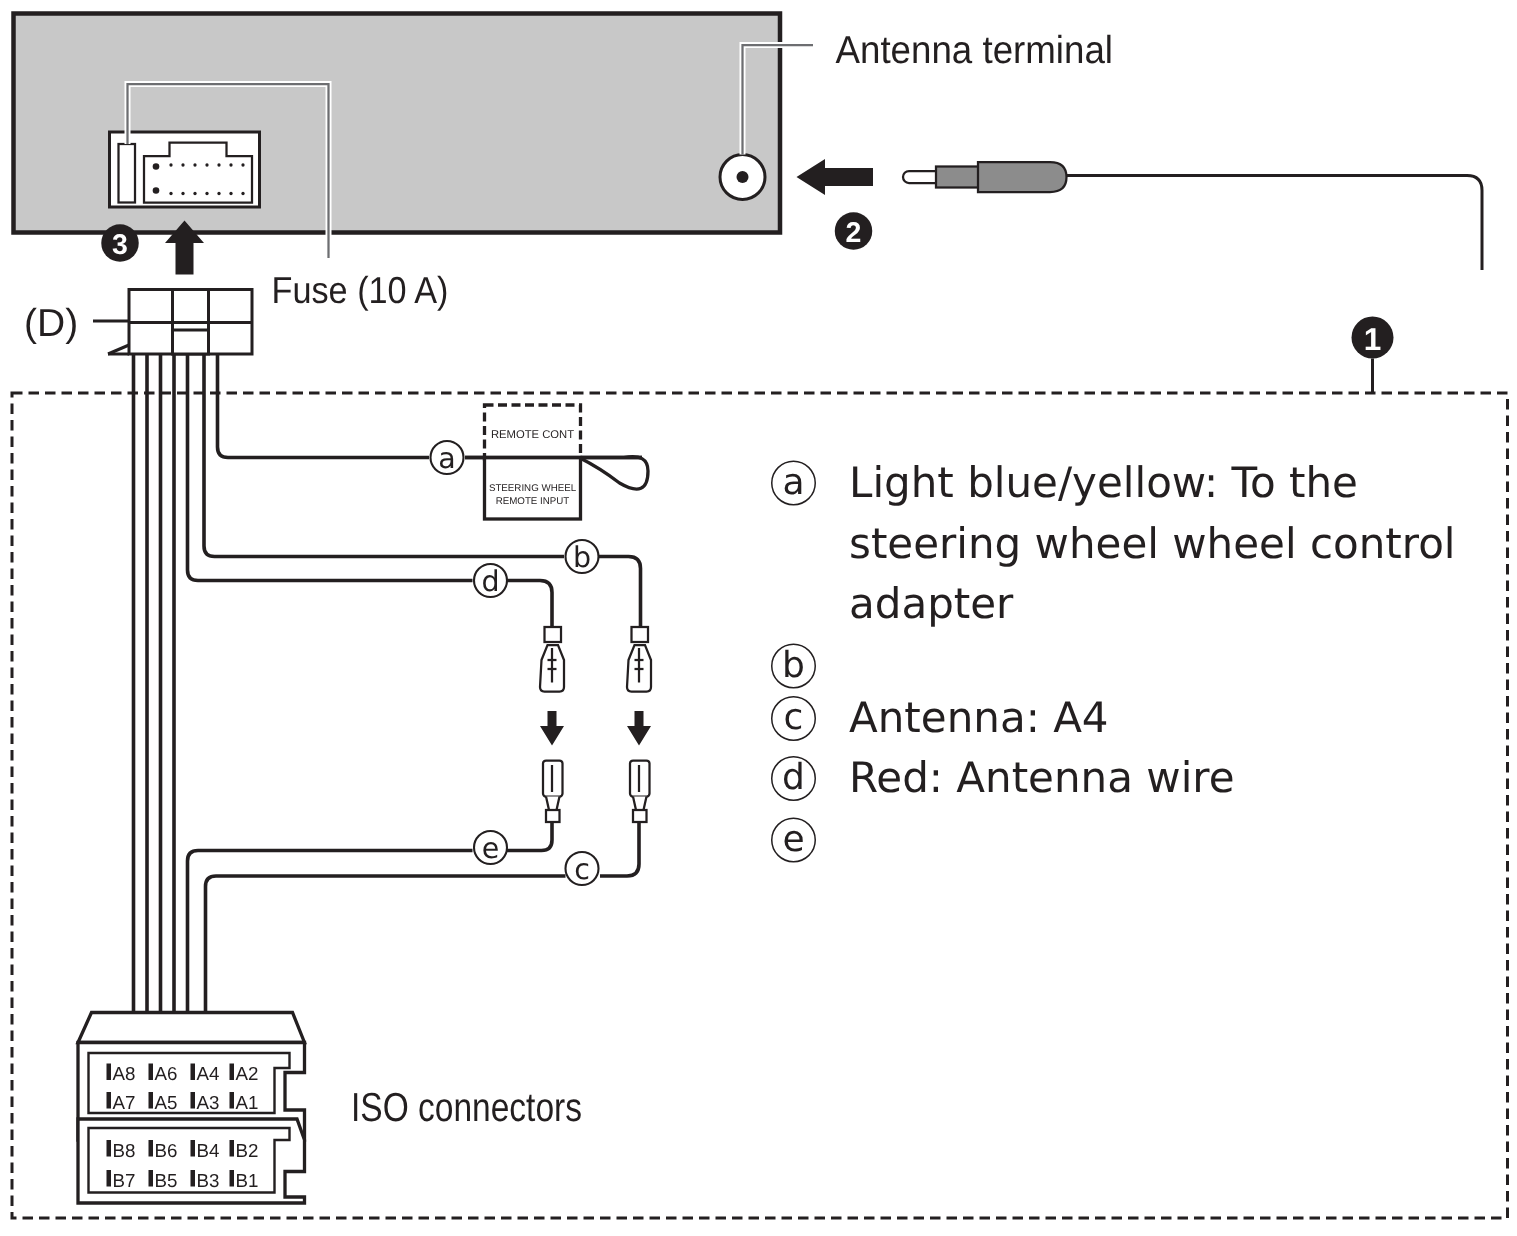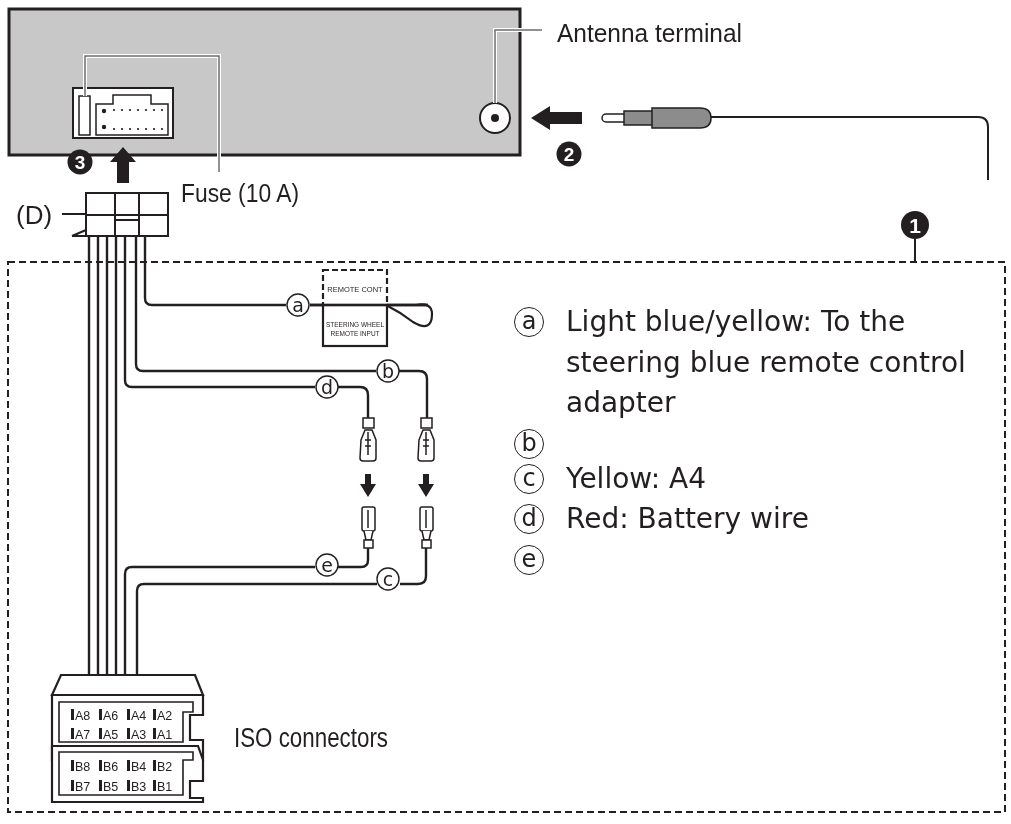--- a/index.html
+++ b/index.html
@@ -219,37 +219,37 @@
       <text x="157" y="791" font-size="12.5" fill="#231f20" font-family="Liberation Sans, sans-serif">B1</text>
     </g>
   <text class="narrow" x="234" y="747" font-size="27" textLength="154" lengthAdjust="spacingAndGlyphs">ISO connectors</text>
 </svg>
 
 <div class="legend" id="legend">
     <div class="legend-item">
       <div class="legend-key">
         <span>a</span>
       </div>
-      <div class="legend-text">Light blue/yellow: To the steering blue remote control adapter</div>
+      <div class="legend-text">Light blue/yellow: To the steering wheel wheel control adapter</div>
     </div>
     <div class="legend-item">
       <div class="legend-key">
         <span>b</span>
       </div>
     </div>
     <div class="legend-item">
       <div class="legend-key">
         <span>c</span>
       </div>
-      <div class="legend-text">Yellow: A4</div>
+      <div class="legend-text">Antenna: A4</div>
     </div>
     <div class="legend-item">
       <div class="legend-key">
         <span>d</span>
       </div>
-      <div class="legend-text">Red: Battery wire</div>
+      <div class="legend-text">Red: Antenna wire</div>
     </div>
     <div class="legend-item">
       <div class="legend-key">
         <span>e</span>
       </div>
     </div>
   </div>
 
 </body></html>

